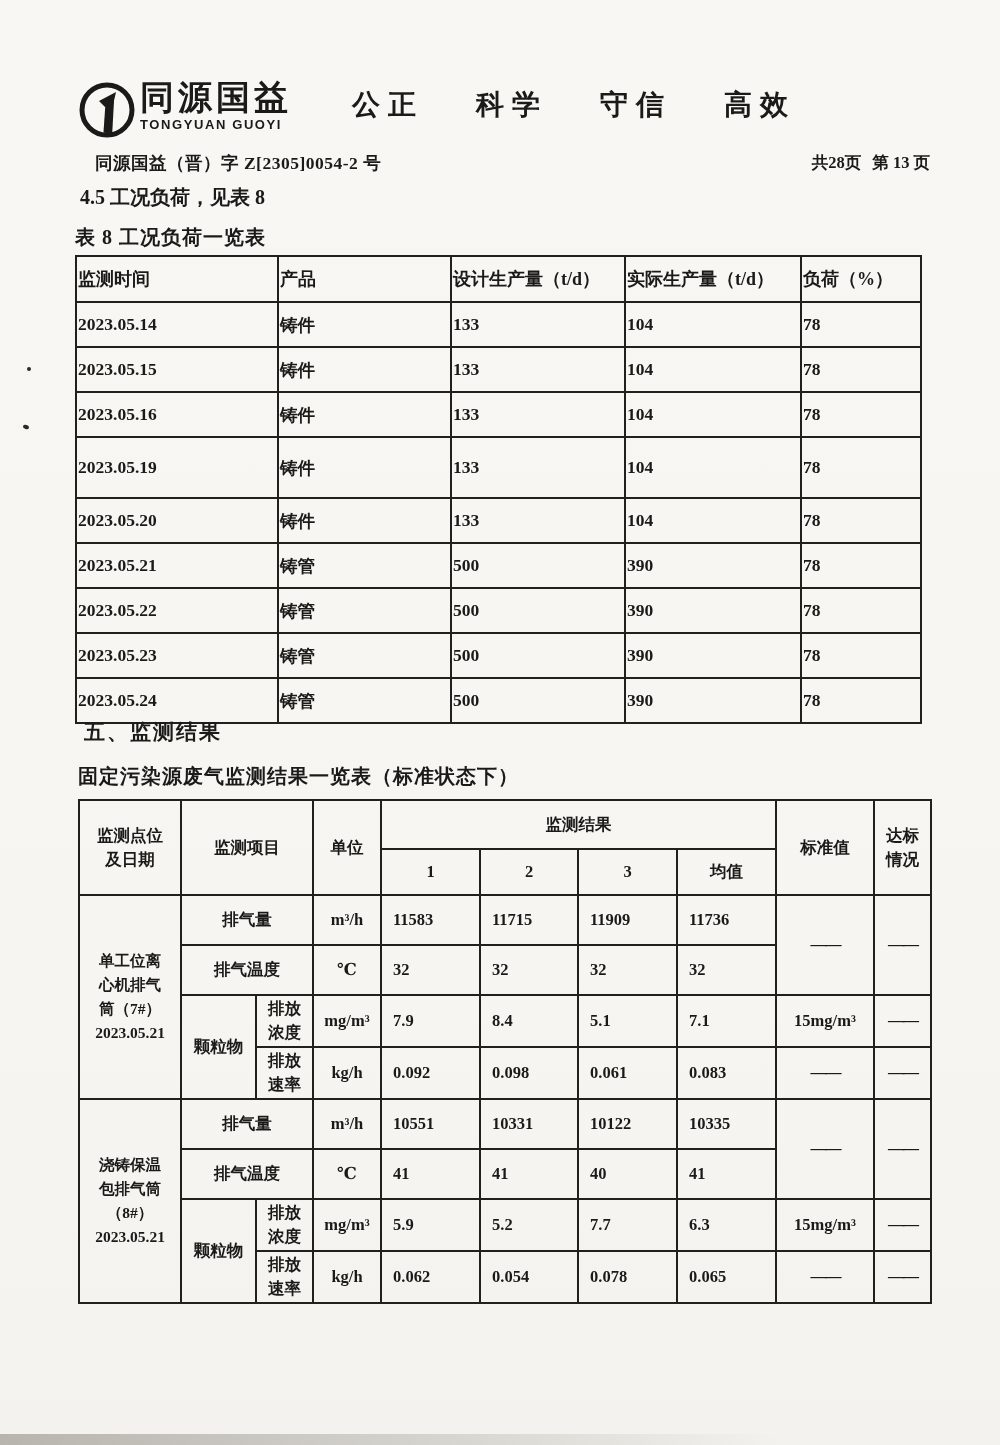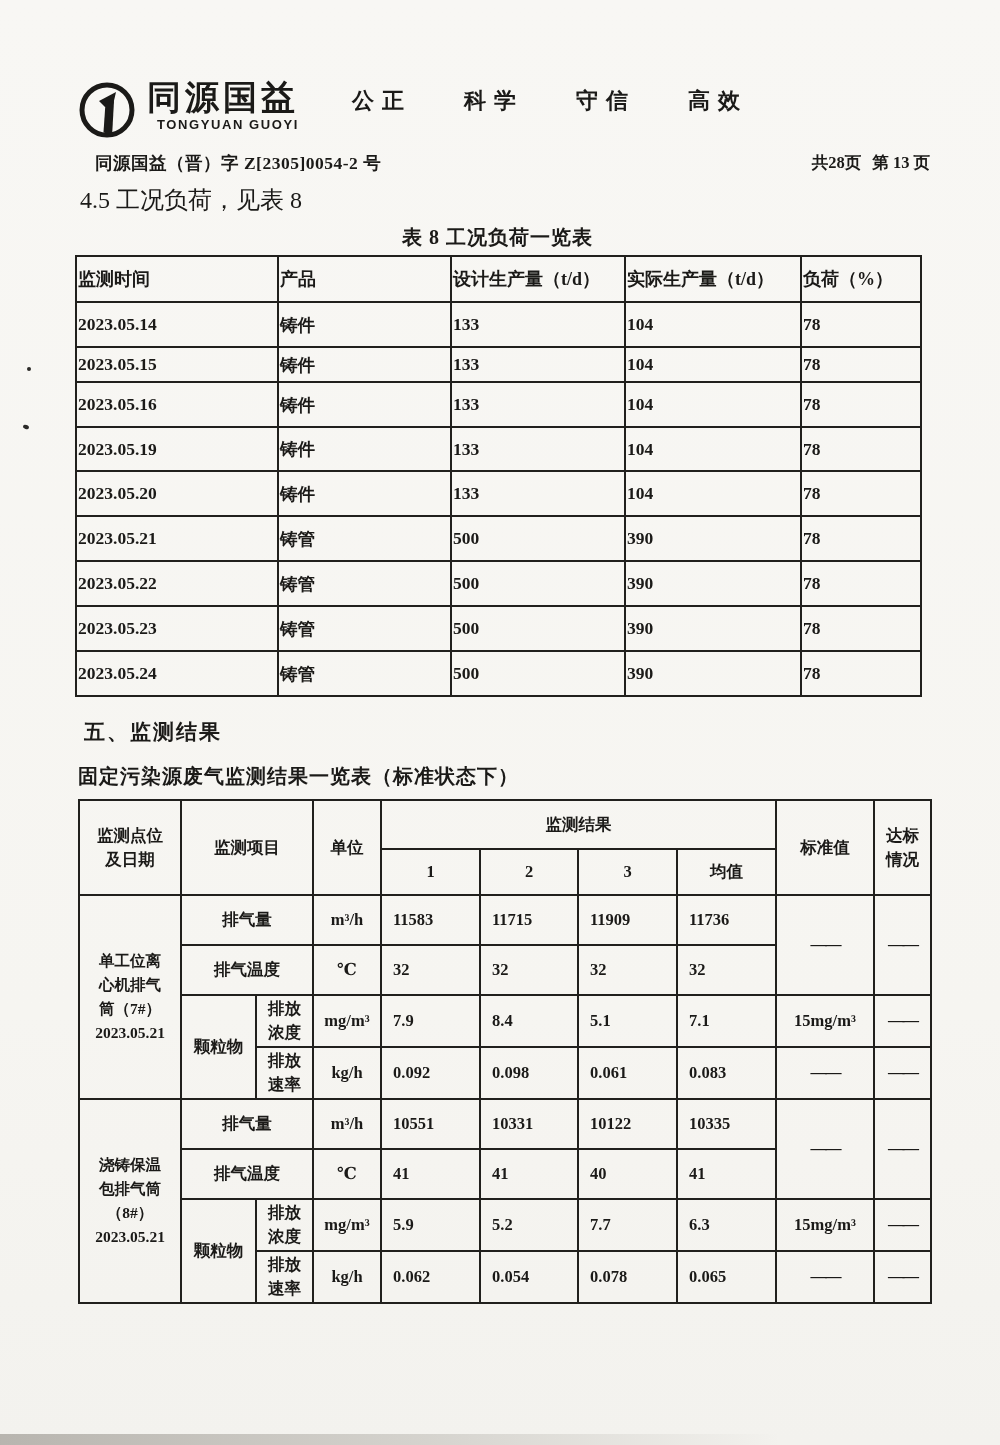--- a/index.html
+++ b/index.html
@@ -8,30 +8,30 @@
     width:1000px;height:1445px;
     margin:0 auto;
     background:linear-gradient(180deg,#f8f7f4 0%,#f6f5f1 70%,#f3f2ee 100%);
     font-family:"Liberation Serif","DejaVu Serif",serif;
     color:#1b1a18;
     overflow:hidden;
   }
   
   .brand{position:absolute;left:78px;top:80px;display:flex;align-items:flex-start;}
   .logo-mark{flex:0 0 auto;}
-  .logo-text{margin-left:11px;text-align:right;}
+  .logo-text{margin-left:4px;}
   .logo-cn{font-family:"Liberation Sans","DejaVu Sans",sans-serif;font-weight:900;font-size:34px;line-height:1;letter-spacing:4px;color:#1b1a18;}
   .logo-en{font-family:"Liberation Sans","DejaVu Sans",sans-serif;font-weight:700;font-size:13px;letter-spacing:1.6px;margin-top:3px;color:#1b1a18;}
   .slogan{position:absolute;left:352px;top:86px;display:flex;gap:52px;}
-  .slogan-word{font-size:22px;font-weight:900;letter-spacing:8px;white-space:nowrap;}
+  .slogan-word{font-size:28px;font-weight:900;letter-spacing:8px;white-space:nowrap;}
   .doc-number{position:absolute;left:95px;top:151px;font-size:17.5px;font-weight:bold;letter-spacing:.5px;}
   .page-info{position:absolute;right:70px;top:152px;display:flex;gap:11px;font-size:16.5px;font-weight:bold;}
   
-  .sec45{position:absolute;left:80px;top:184px;font-size:24px;font-weight:normal;}
-  .t1-title{position:absolute;left:75px;top:224px;width:845px;text-align:center;font-size:20px;font-weight:bold;letter-spacing:1px;}
+  .sec45{position:absolute;left:80px;top:184px;font-size:20px;font-weight:bold;}
+  .t1-title{position:absolute;left:75px;top:224px;width:845px;text-align:left;font-size:20px;font-weight:bold;letter-spacing:1px;}
   .sec5{position:absolute;left:84px;top:718px;font-size:21px;font-weight:bold;letter-spacing:2px;}
   .t2-title{position:absolute;left:78px;top:763px;width:852px;font-size:20px;font-weight:bold;letter-spacing:1px;}
   
   table{border-collapse:collapse;table-layout:fixed;}
   .t1{position:absolute;left:75px;top:255px;width:845px;}
   .t1 td{border:2px solid #21201d;vertical-align:middle;font-weight:bold;font-size:17.5px;color:#1b1a18;overflow:hidden;}
   .t1 .hdr{font-size:18px;}
   .t2{position:absolute;left:78px;top:799px;width:852px;}
   .t2 td{border:2px solid #21201d;text-align:center;vertical-align:middle;font-weight:bold;font-size:16.5px;color:#1b1a18;overflow:hidden;}
   .t2 .val{text-align:left;padding-left:11px;}
@@ -94,35 +94,35 @@
         <td class="hdr">实际生产量（t/d）</td>
         <td class="hdr">负荷（%）</td>
       </tr>
       <tr style="height:45px">
         <td>2023.05.14</td>
           <td>铸件</td>
           <td>133</td>
           <td>104</td>
           <td>78</td>
       </tr>
-      <tr style="height:35px">
+      <tr style="height:45px">
         <td>2023.05.15</td>
           <td>铸件</td>
           <td>133</td>
           <td>104</td>
           <td>78</td>
       </tr>
       <tr style="height:45px">
         <td>2023.05.16</td>
           <td>铸件</td>
           <td>133</td>
           <td>104</td>
           <td>78</td>
       </tr>
-      <tr style="height:44px">
+      <tr style="height:61px">
         <td>2023.05.19</td>
           <td>铸件</td>
           <td>133</td>
           <td>104</td>
           <td>78</td>
       </tr>
       <tr style="height:45px">
         <td>2023.05.20</td>
           <td>铸件</td>
           <td>133</td>

